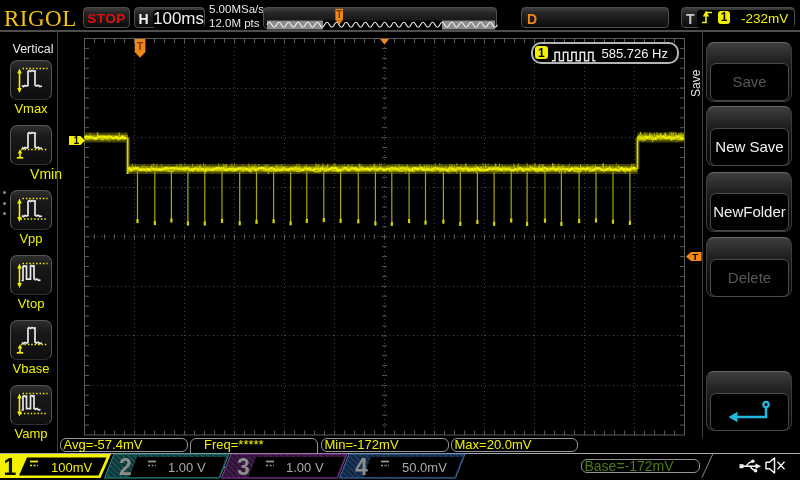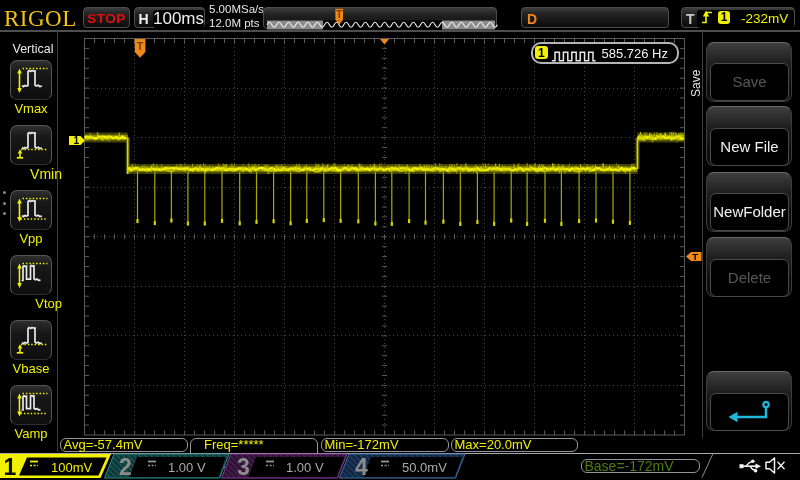--- a/index.html
+++ b/index.html
@@ -892,21 +892,21 @@
       <polygon points="8.5,31.0 6.2,26.0 10.8,26.0" fill="#f0f000"></polygon>
     </svg></div>
 <div class="abs" style="left:0px;top:231px;width:62px;text-align:center;color:#f0f000;font-size:13px">Vpp</div>
 <div class="mbtn abs" style="left:10px;top:255px"><svg width="42" height="40" viewBox="0 0 42 40">
       <path d="M11.5,7.5 H36.5" stroke="#f0f000" stroke-width="1.7" stroke-dasharray="1.5 1.9" fill="none"></path>
       <path d="M10.5,24.5 h1.5 v-14.0 l1,-0.8 1.3,0.8 1.2,-0.4 v13.0 h4 v-13.0 l1,-0.6 1.3,0.8 1.2,-0.4 v13.0 l1.3,0.8 1.7,-0.8 1.5,1.5 2,-0.3" stroke="#e8e8e8" stroke-width="1.7" fill="none"></path>
       <path d="M8.5,10 V29.5" stroke="#f0f000" stroke-width="1.6" fill="none"></path>
       <polygon points="8.5,7.5 6.2,12.5 10.8,12.5" fill="#f0f000"></polygon>
       <polygon points="8.5,32.0 6.2,27.0 10.8,27.0" fill="#f0f000"></polygon>
     </svg></div>
-<div class="abs" style="left:0px;top:296px;width:62px;text-align:right;color:#f0f000;font-size:13px">Vtop</div>
+<div class="abs" style="left:0px;top:296px;width:62px;text-align:center;color:#f0f000;font-size:13px">Vtop</div>
 <div class="mbtn abs" style="left:10px;top:320px"><svg width="42" height="40" viewBox="0 0 42 40">
       <path d="M11,21.5 l1.5,1.2 1.5,-1.2 1.5,0.5 1.5,-0.5 v-14.0 l1,-1 1.5,1 1.5,-1 1.5,0.7 1.5,-0.2 v14.0 l1.3,1 1.8,-0.8 1.7,1.3 2.2,-0.5" stroke="#e8e8e8" stroke-width="1.7" fill="none"></path>
       <path d="M10,23.5 H36.5" stroke="#f0f000" stroke-width="1.7" stroke-dasharray="1.5 1.9" fill="none"></path>
       <path d="M9,26.5 V31" stroke="#f0f000" stroke-width="1.6" fill="none"></path>
       <polygon points="9,23.3 6.7,27.6 11.3,27.6" fill="#f0f000"></polygon>
       <path d="M5.8,31.8 H12.2" stroke="#f0f000" stroke-width="1.7"></path>
     </svg></div>
 <div class="abs" style="left:0px;top:361px;width:62px;text-align:center;color:#f0f000;font-size:13px">Vbase</div>
 <div class="mbtn abs" style="left:10px;top:385px"><svg width="42" height="40" viewBox="0 0 42 40">
       <path d="M11.5,7.5 H36.5" stroke="#f0f000" stroke-width="1.7" stroke-dasharray="1.5 1.9" fill="none"></path>
@@ -918,21 +918,21 @@
     </svg></div>
 <div class="abs" style="left:0px;top:426px;width:62px;text-align:center;color:#f0f000;font-size:13px">Vamp</div>
 <div class="abs" style="left:2.5px;top:191px;width:3px;height:3px;border-radius:2px;background:#8a8a8a"></div>
 <div class="abs" style="left:2.5px;top:201.5px;width:3px;height:3px;border-radius:2px;background:#8a8a8a"></div>
 <div class="abs" style="left:2.5px;top:212px;width:3px;height:3px;border-radius:2px;background:#8a8a8a"></div>
 <div class="abs" style="left:689px;top:63px;width:15px;height:40px;writing-mode:vertical-rl;transform:rotate(180deg);color:#e8e8e8;font-size:12px;text-align:center">Save</div>
 <div class="rbtn abs" style="left:706px;top:41.5px">
     <div class="rinner"><span style="color:#585858">Save</span></div>
   </div>
 <div class="rbtn abs" style="left:706px;top:106px">
-    <div class="rinner"><span style="color:#f2f2f2">New File</span></div>
+    <div class="rinner"><span style="color:#f2f2f2">New Save</span></div>
   </div>
 <div class="rbtn abs" style="left:706px;top:171.5px">
     <div class="rinner"><span style="color:#f2f2f2">NewFolder</span></div>
   </div>
 <div class="rbtn abs" style="left:706px;top:237px">
     <div class="rinner"><span style="color:#585858">Delete</span></div>
   </div>
 <div class="rbtn abs" style="left:706px;top:371px">
     <div class="rinner"><svg width="79" height="36" viewBox="0 0 79 36">
         <path d="M24,23 H55 V12.5" stroke="#22b8dc" stroke-width="2.5" fill="none"></path>

